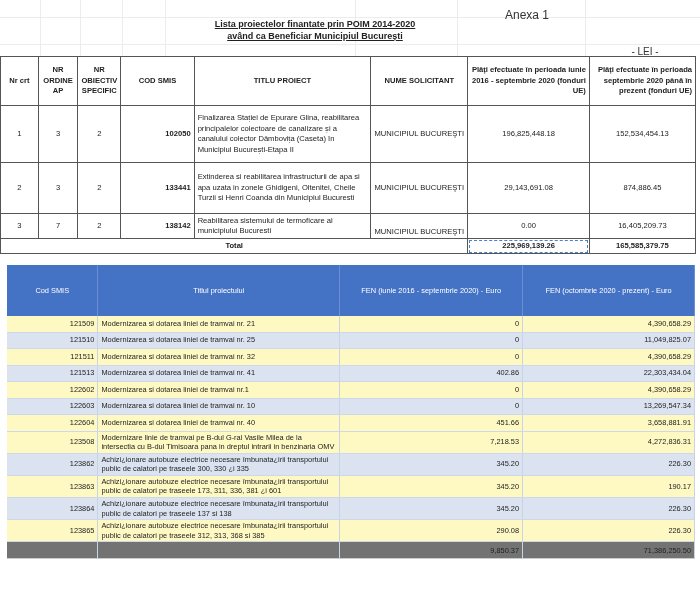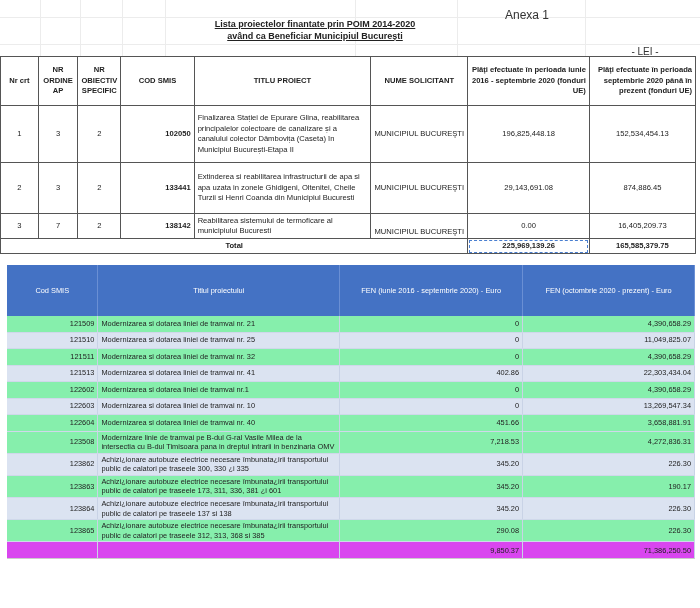--- a/index.html
+++ b/index.html
@@ -23,25 +23,25 @@
   .t1 td.b { font-weight:bold; text-align:center;padding-left:44px; }
   .t1 td.bot { vertical-align:bottom; }
   .t1 tr.total td { font-weight:bold; text-align:center; height:14px; line-height:12px; }
   .t1 td.sel { outline:1px dashed #4a7fd0; outline-offset:-2px; }
 
   .t2 { left:7px; top:265px; width:688px; }
   .t2 th { background:#4472c4; color:#fff; font-weight:normal; font-size:7.4px; height:51px;
            border-right:1px solid #6a8fd4; padding:0 4px; }
   .t2 td { font-size:7.4px; line-height:9.6px; padding:1px 3px; vertical-align:middle;
            border-right:1px solid #c9d3e6; border-bottom:1px solid #cfd8ea; }
-  .t2 tr.odd td { background:#86efac; }
+  .t2 tr.odd td { background:#fef9c3; }
   .t2 tr.even td { background:#dbe3f1; }
   .t2 td.num { text-align:right; }
   .t2 tr.single td { height:13.5px; }
-  .t2 tr.sum td { background:#d946ef; height:14px; border-bottom:1px solid #ccc; }
+  .t2 tr.sum td { background:#737373; height:14px; border-bottom:1px solid #ccc; }
   .t2 td.sel2 { border-bottom:2px solid #4a7fd0; }
 </style>
 </head>
 <body>
 
 <div class="grid-v" style="left:40px"></div>
 <div class="grid-v" style="left:80px"></div>
 <div class="grid-v" style="left:122px"></div>
 <div class="grid-v" style="left:165px"></div>
 <div class="grid-v" style="left:355px"></div>

